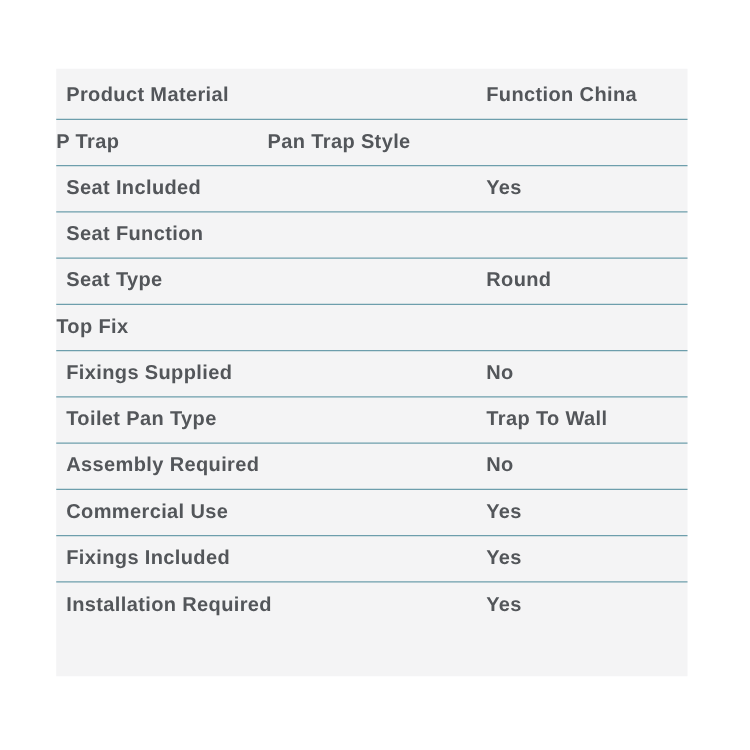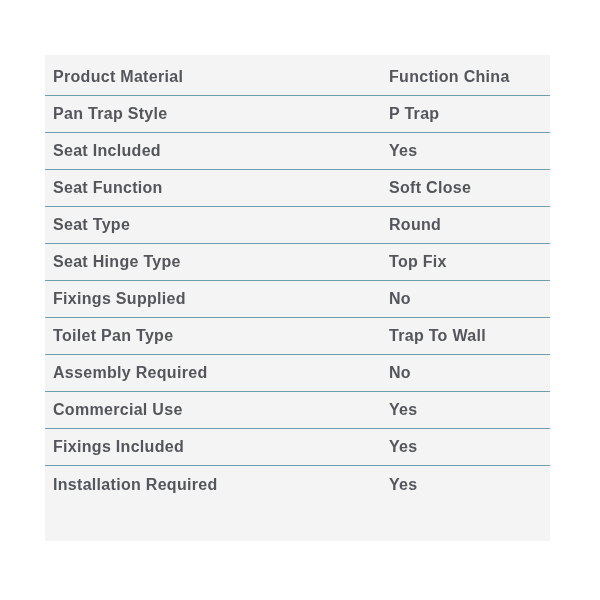--- a/index.html
+++ b/index.html
@@ -54,41 +54,39 @@
 <body>
 
 <div class="spec-table">
 
   <div class="spec-row">
     <div class="cell label">Product Material</div>
     <div class="cell value">Function China</div>
   </div>
 
   <div class="spec-row">
+    <div class="cell value">P Trap</div>
     <div class="cell label">Pan Trap Style</div>
-    <div class="cell value">P Trap</div>
   </div>
 
   <div class="spec-row">
     <div class="cell label">Seat Included</div>
     <div class="cell value">Yes</div>
   </div>
 
   <div class="spec-row">
     <div class="cell label">Seat Function</div>
-    <div class="cell value">Soft Close</div>
   </div>
 
   <div class="spec-row">
     <div class="cell label">Seat Type</div>
     <div class="cell value">Round</div>
   </div>
 
   <div class="spec-row">
-    <div class="cell label">Seat Hinge Type</div>
     <div class="cell value">Top Fix</div>
   </div>
 
   <div class="spec-row">
     <div class="cell label">Fixings Supplied</div>
     <div class="cell value">No</div>
   </div>
 
   <div class="spec-row">
     <div class="cell label">Toilet Pan Type</div>

